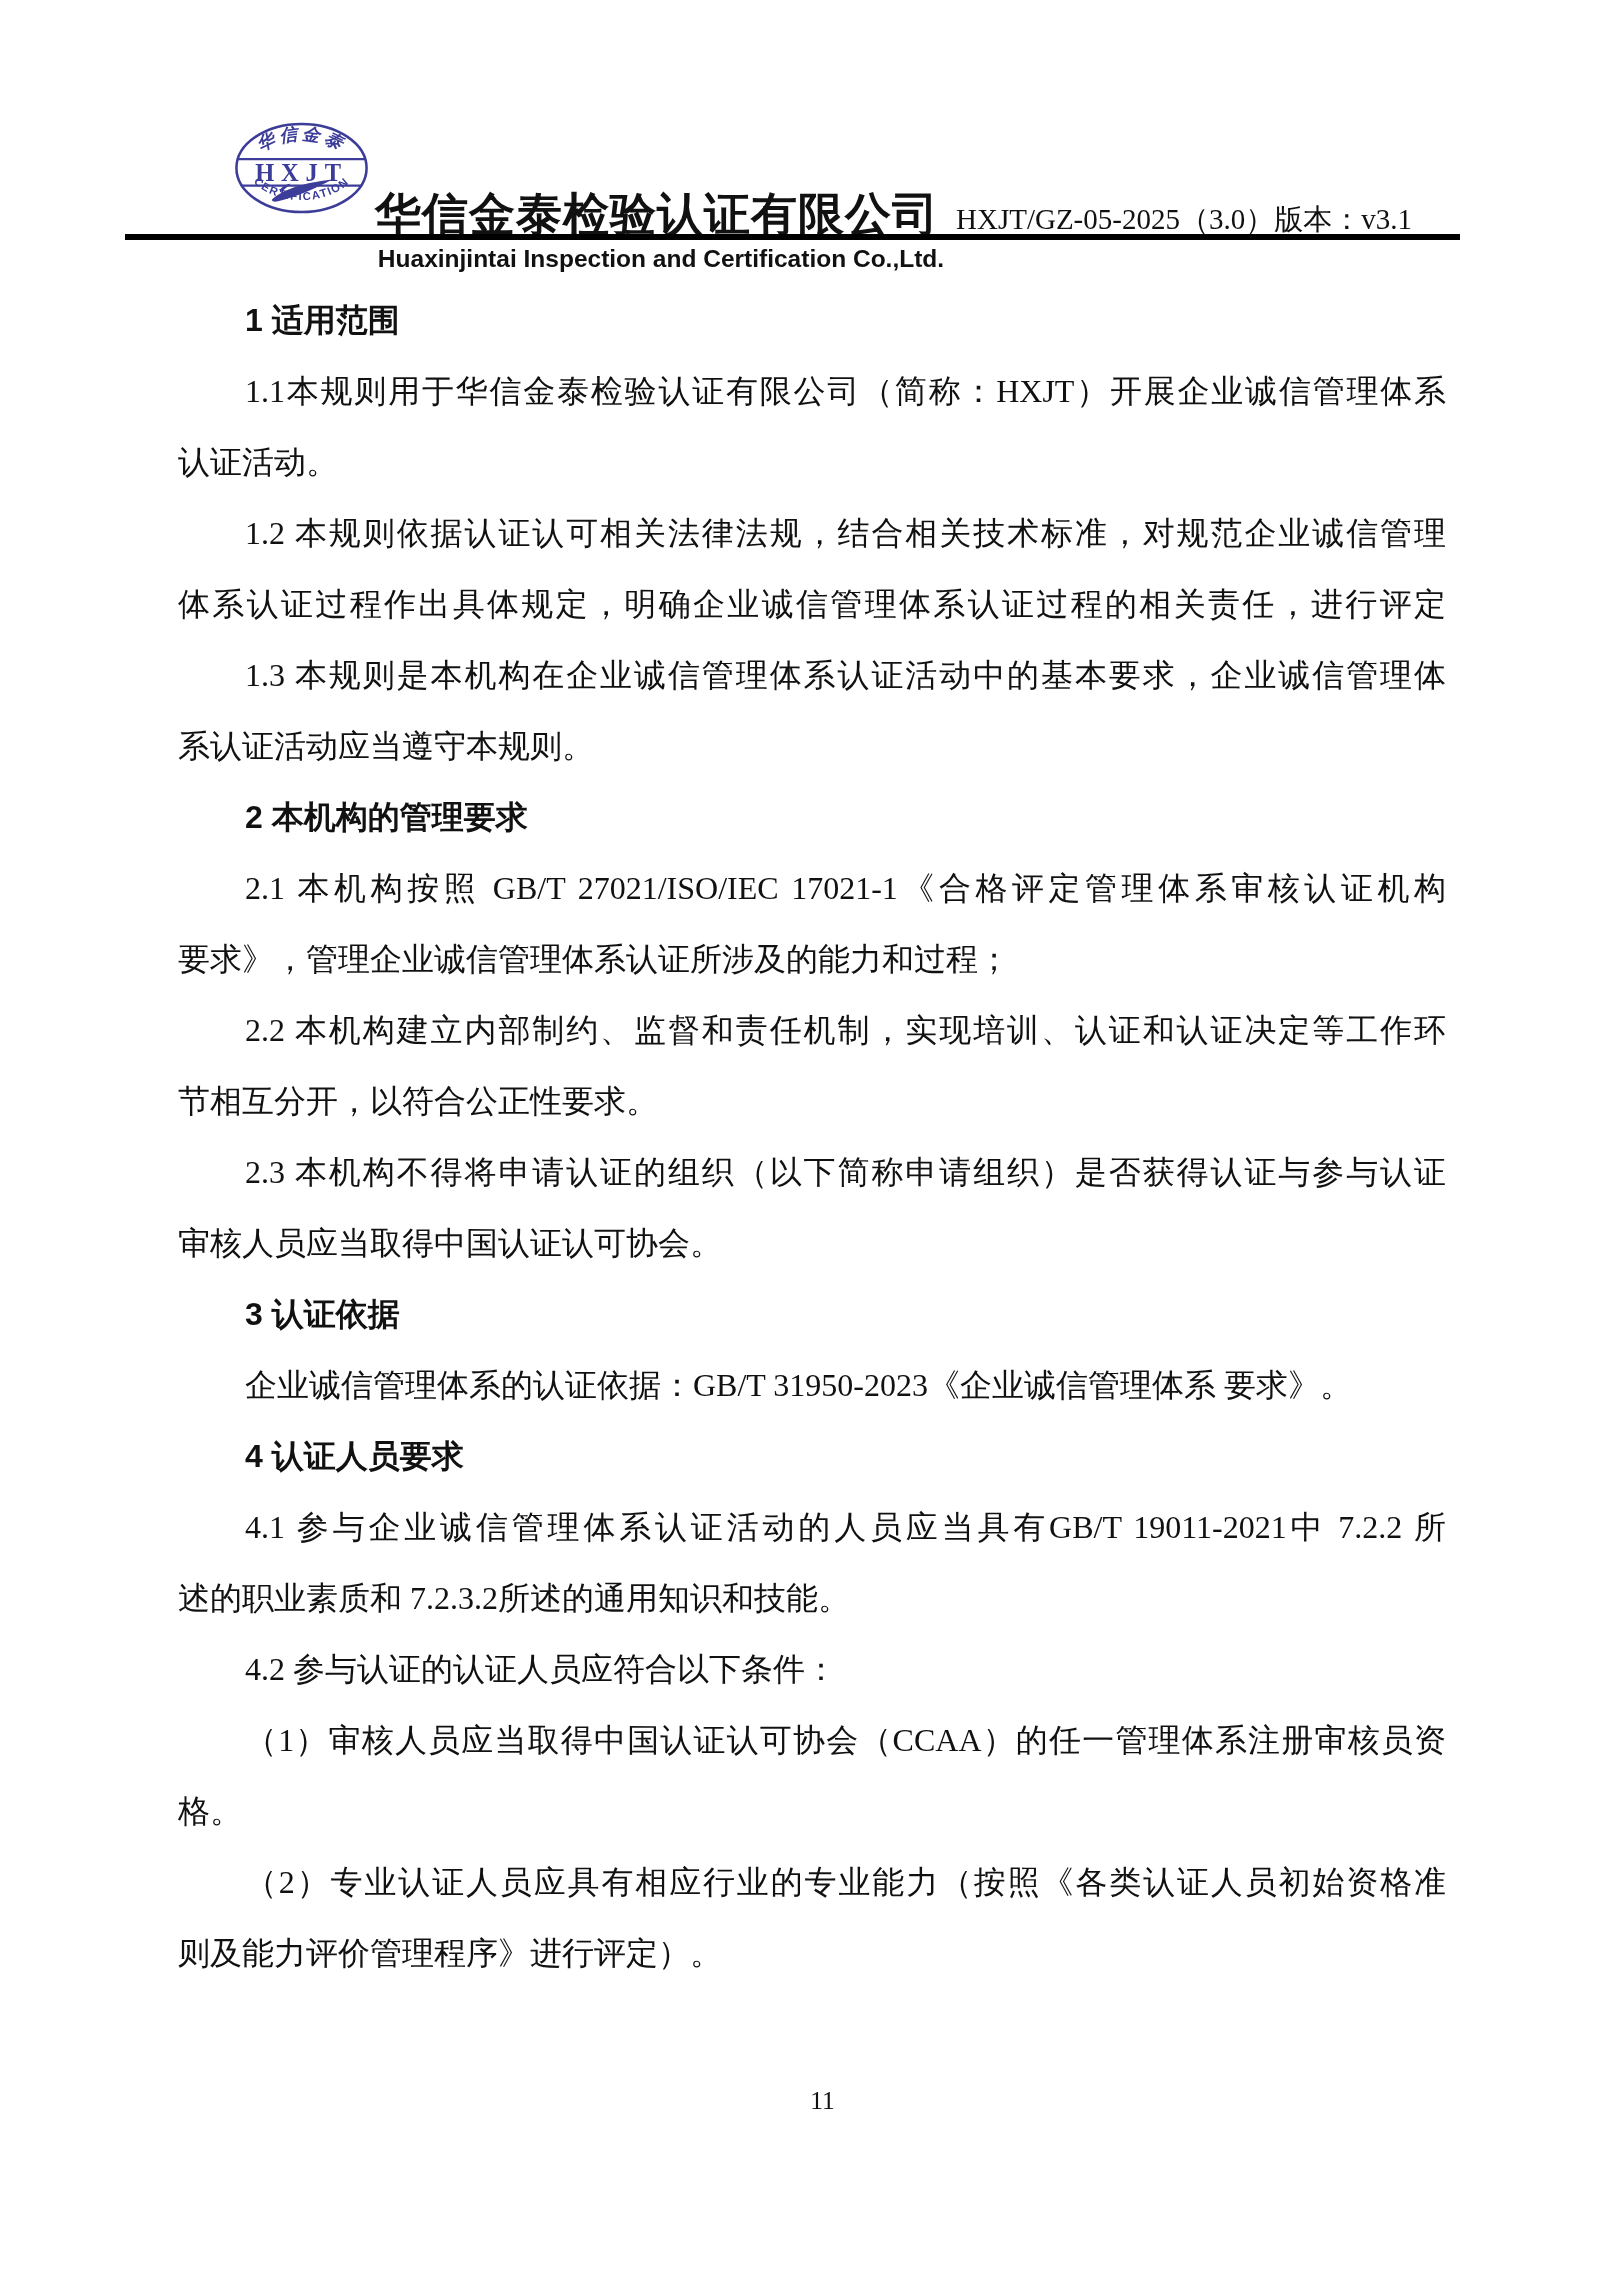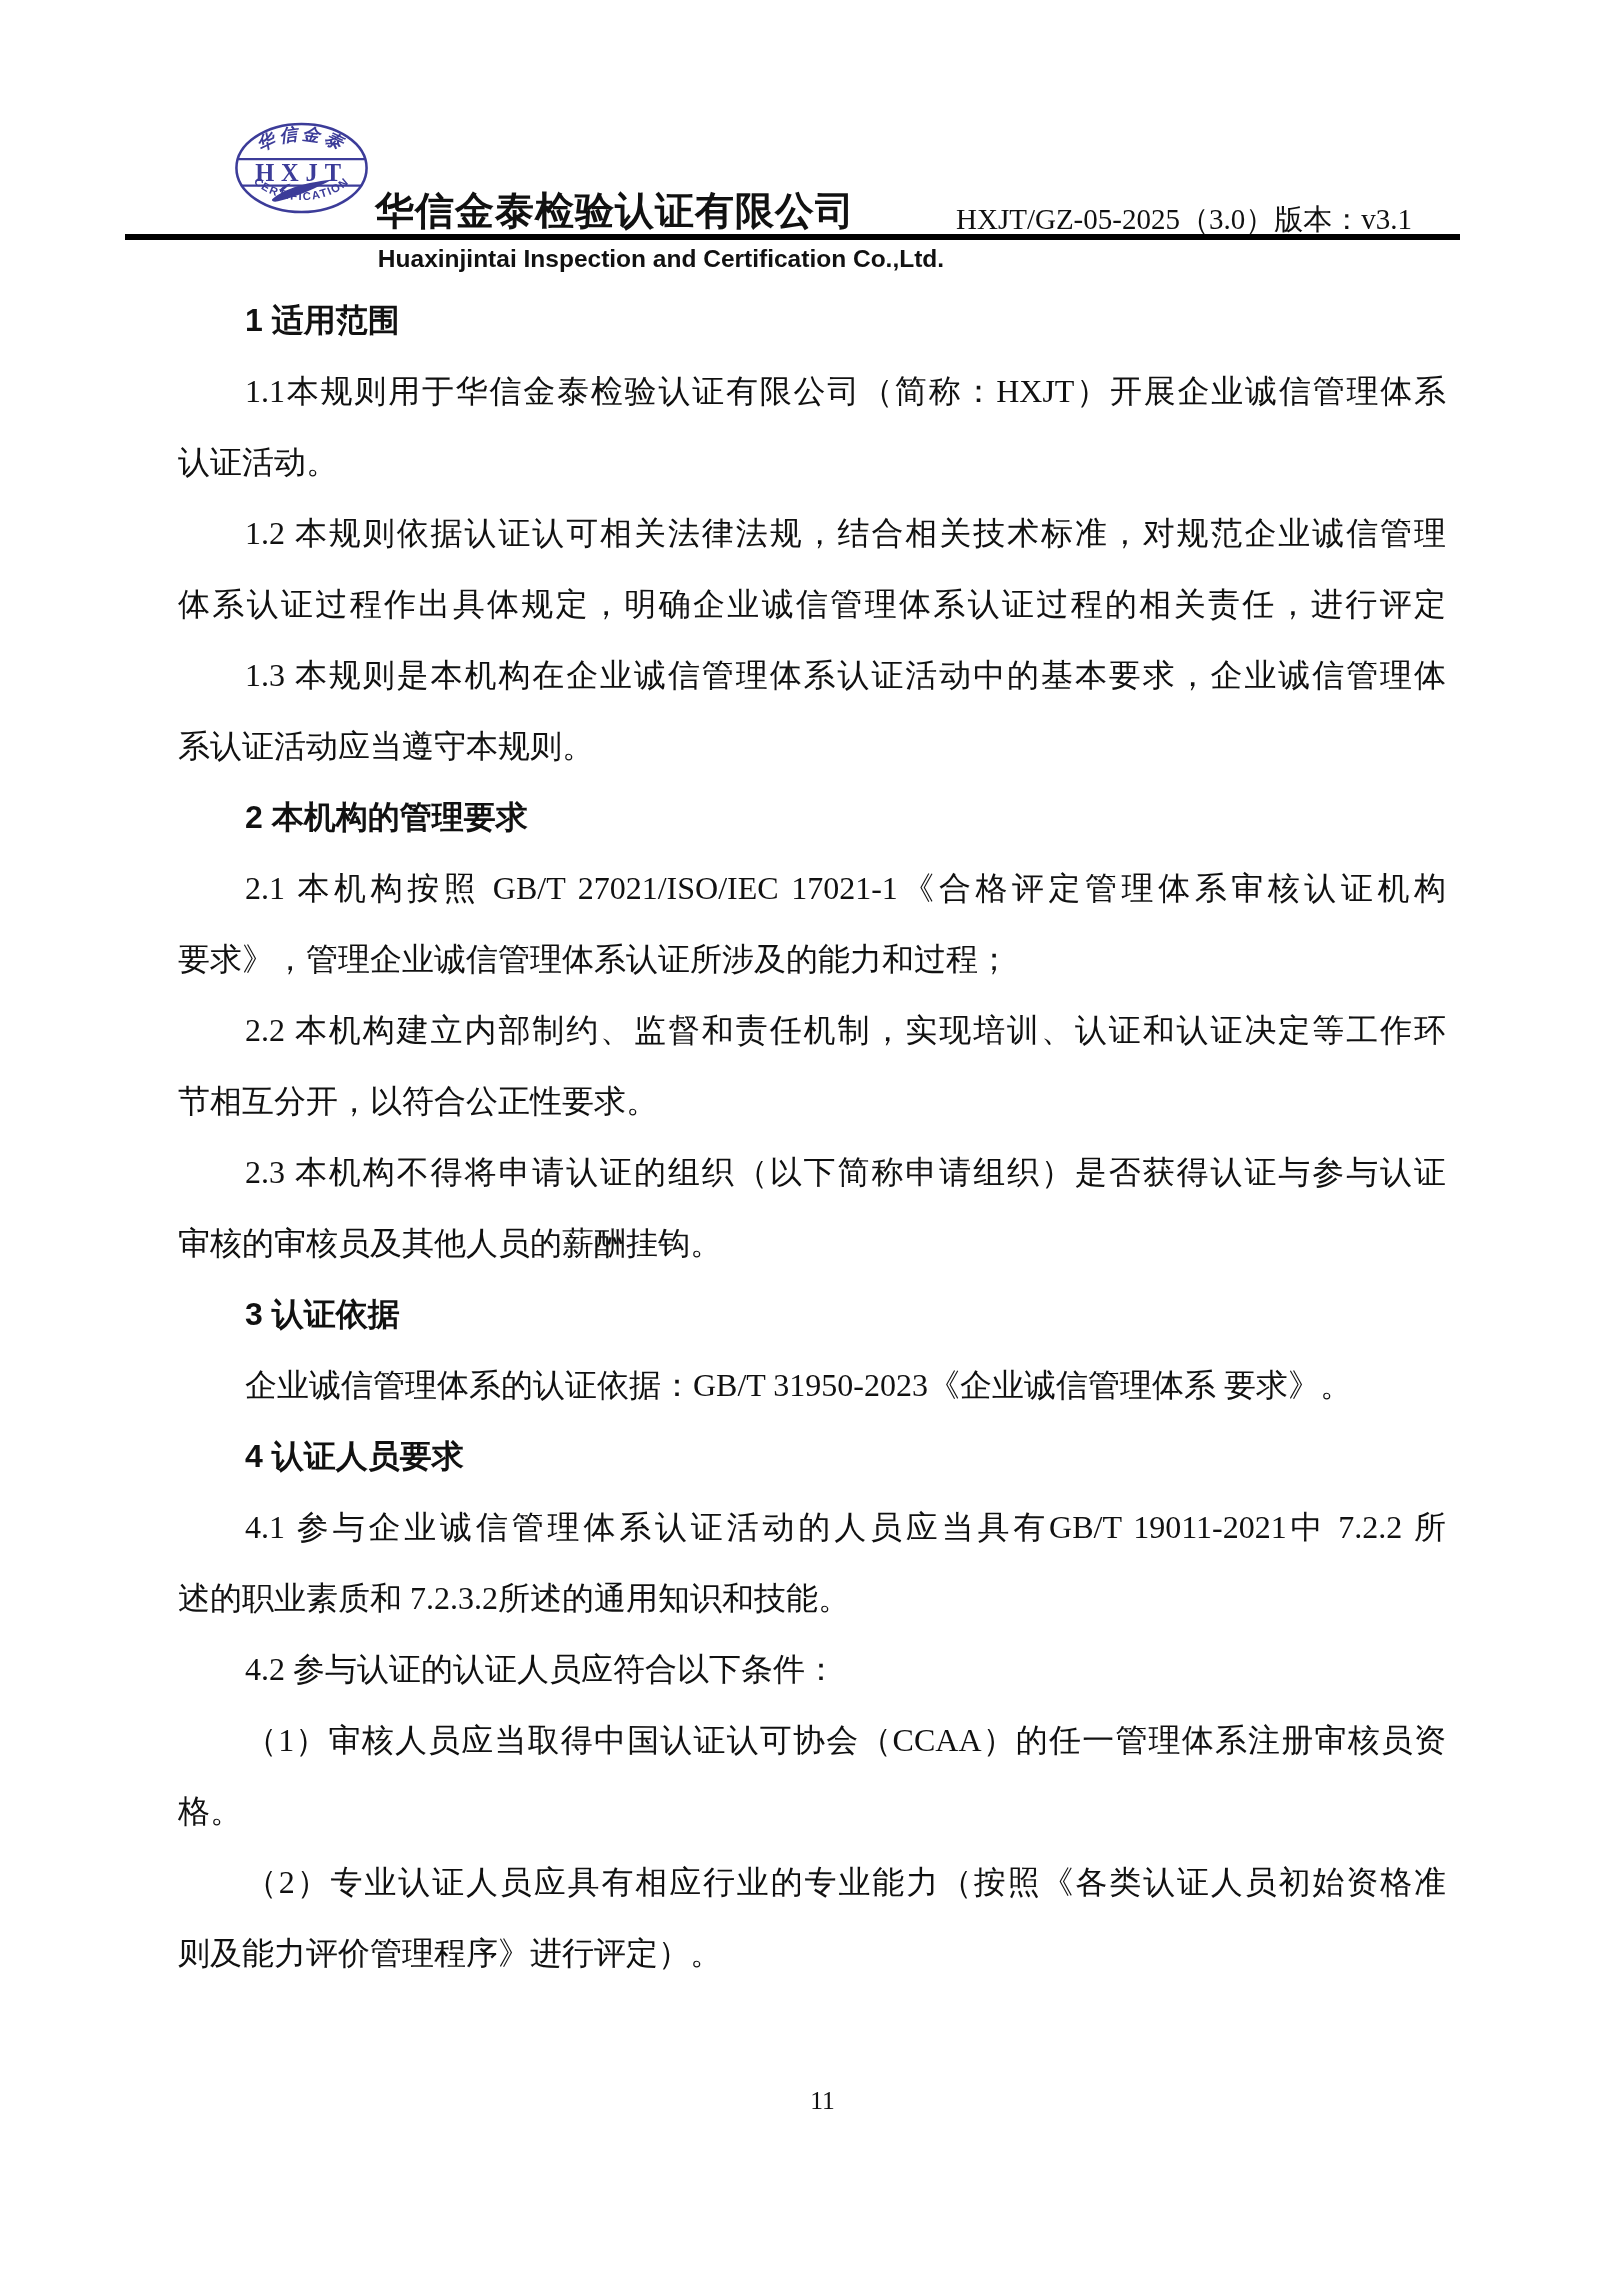--- a/index.html
+++ b/index.html
@@ -8,21 +8,21 @@
     width:1621px; height:2293px;
     background:#ffffff;
     font-family:"Liberation Serif","DejaVu Serif",serif;
     color:#111111;
     overflow:hidden;
   }
   
   .logo { position:absolute; left:233px; top:120px; width:137px; height:96px; }
   .company-zh {
     position:absolute; left:375px; top:184px; width:588px;
-    font-size:39px; font-weight:bold; letter-spacing:1px;
+    font-size:46px; font-weight:bold; letter-spacing:1px;
     font-family:Liberation Serif, serif;
     white-space:nowrap;
   }
   .doc-number {
     position:absolute; left:956px; top:200px; width:510px;
     font-size:29px; white-space:nowrap;
     font-family:"Liberation Serif","DejaVu Serif",serif;
   }
   .header-rule {
     position:absolute; left:125px; top:234px; width:1335px; height:5.9px;
@@ -104,21 +104,21 @@
       <div class="line ind just">1.2 本规则依据认证认可相关法律法规，结合相关技术标准，对规范企业诚信管理</div>
       <div class="line just">体系认证过程作出具体规定，明确企业诚信管理体系认证过程的相关责任，进行评定</div>
       <div class="line ind just">1.3 本规则是本机构在企业诚信管理体系认证活动中的基本要求，企业诚信管理体</div>
       <div class="line">系认证活动应当遵守本规则。</div>
       <div class="line h ind">2 本机构的管理要求</div>
       <div class="line ind just">2.1 本机构按照 GB/T 27021/ISO/IEC 17021-1《合格评定管理体系审核认证机构</div>
       <div class="line">要求》，管理企业诚信管理体系认证所涉及的能力和过程；</div>
       <div class="line ind just">2.2 本机构建立内部制约、监督和责任机制，实现培训、认证和认证决定等工作环</div>
       <div class="line">节相互分开，以符合公正性要求。</div>
       <div class="line ind just">2.3 本机构不得将申请认证的组织（以下简称申请组织）是否获得认证与参与认证</div>
-      <div class="line">审核的审核员及其他人员的薪酬挂钩。</div>
+      <div class="line">审核人员应当取得中国认证认可协会。</div>
       <div class="line h ind">3 认证依据</div>
       <div class="line ind">企业诚信管理体系的认证依据：GB/T 31950-2023《企业诚信管理体系 要求》。</div>
       <div class="line h ind">4 认证人员要求</div>
       <div class="line ind just">4.1 参与企业诚信管理体系认证活动的人员应当具有GB/T 19011-2021中 7.2.2 所</div>
       <div class="line">述的职业素质和 7.2.3.2所述的通用知识和技能。</div>
       <div class="line ind">4.2 参与认证的认证人员应符合以下条件：</div>
       <div class="line ind just">（1）审核人员应当取得中国认证认可协会（CCAA）的任一管理体系注册审核员资</div>
       <div class="line">格。</div>
       <div class="line ind just">（2）专业认证人员应具有相应行业的专业能力（按照《各类认证人员初始资格准</div>
       <div class="line">则及能力评价管理程序》进行评定）。</div>

